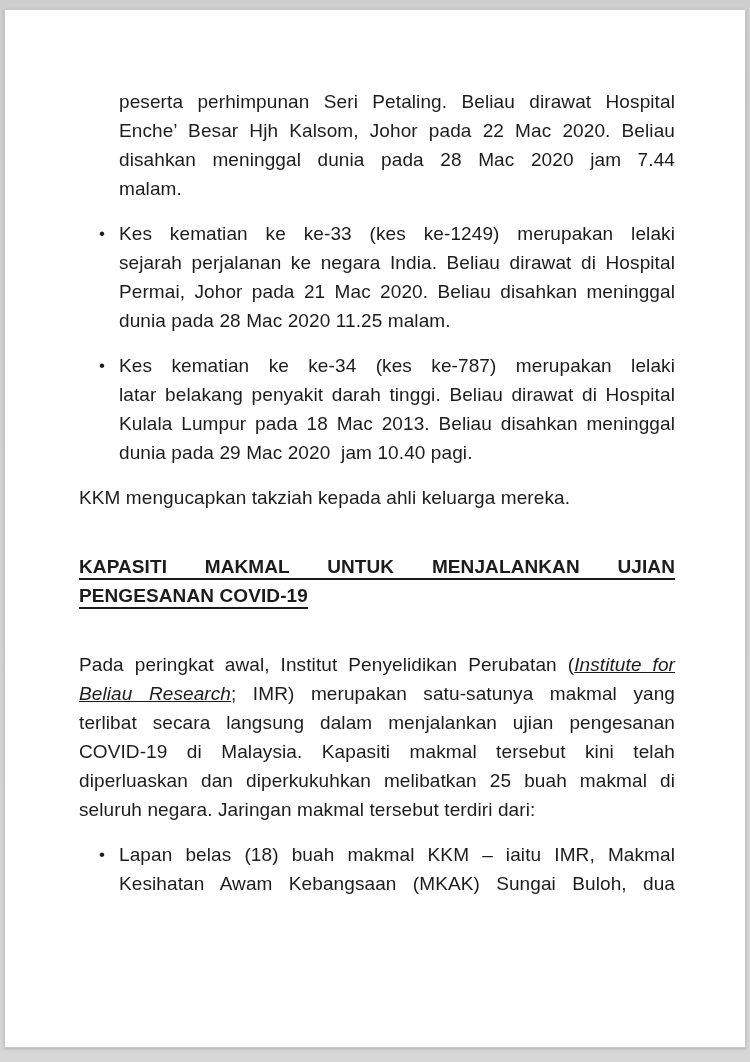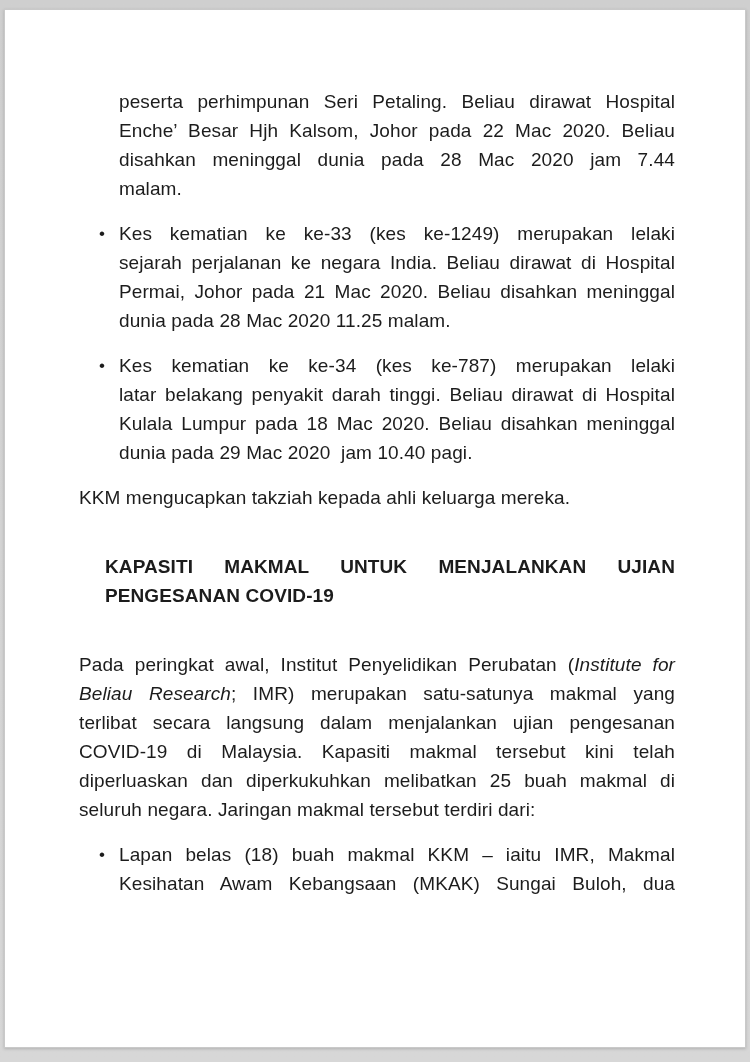--- a/index.html
+++ b/index.html
@@ -36,25 +36,25 @@
   .bullet-marker {
     position: absolute; left: 20px; top: 0;
     font-size: 17px; line-height: 29px;
   }
   .heading {
     font-weight: bold;
     margin-top: 40px;
     margin-bottom: 40px;
   }
   .heading .jline {
+    text-decoration: underline;
     text-decoration-thickness: 2px;
     text-underline-offset: 5px;
-    margin-left: 26px;
   }
-  .italic { font-style: italic; }
+  .italic { font-style: italic; text-decoration: underline; }
 </style>
 </head>
 <body>
 
 <div class="viewport">
   <div class="page">
     <div class="content">
 
       <div class="block indent">
         <div class="jline">peserta perhimpunan Seri Petaling. Beliau dirawat Hospital</div>
@@ -68,21 +68,21 @@
         <div class="jline">Kes kematian ke ke-33 (kes ke-1249) merupakan lelaki</div>
         <div class="jline">sejarah perjalanan ke negara India. Beliau dirawat di Hospital</div>
         <div class="jline">Permai, Johor pada 21 Mac 2020. Beliau disahkan meninggal</div>
         <div class="jline last">dunia pada 28 Mac 2020 11.25 malam.</div>
       </div>
 
       <div class="block bullet-item">
         <span class="bullet-marker">•</span>
         <div class="jline">Kes kematian ke ke-34 (kes ke-787) merupakan lelaki</div>
         <div class="jline">latar belakang penyakit darah tinggi. Beliau dirawat di Hospital</div>
-        <div class="jline">Kulala Lumpur pada 18 Mac 2020. Beliau disahkan meninggal</div>
+        <div class="jline">Kulala Lumpur pada 18 Mac 2013. Beliau disahkan meninggal</div>
         <div class="jline last">dunia pada 29 Mac 2020&nbsp; jam 10.40 pagi.</div>
       </div>
 
       <div class="block">
         <div class="jline last">KKM mengucapkan takziah kepada ahli keluarga mereka.</div>
       </div>
 
       <div class="block heading">
         <div class="jline">KAPASITI MAKMAL UNTUK MENJALANKAN UJIAN</div>
         <div class="jline last">PENGESANAN COVID-19</div>

